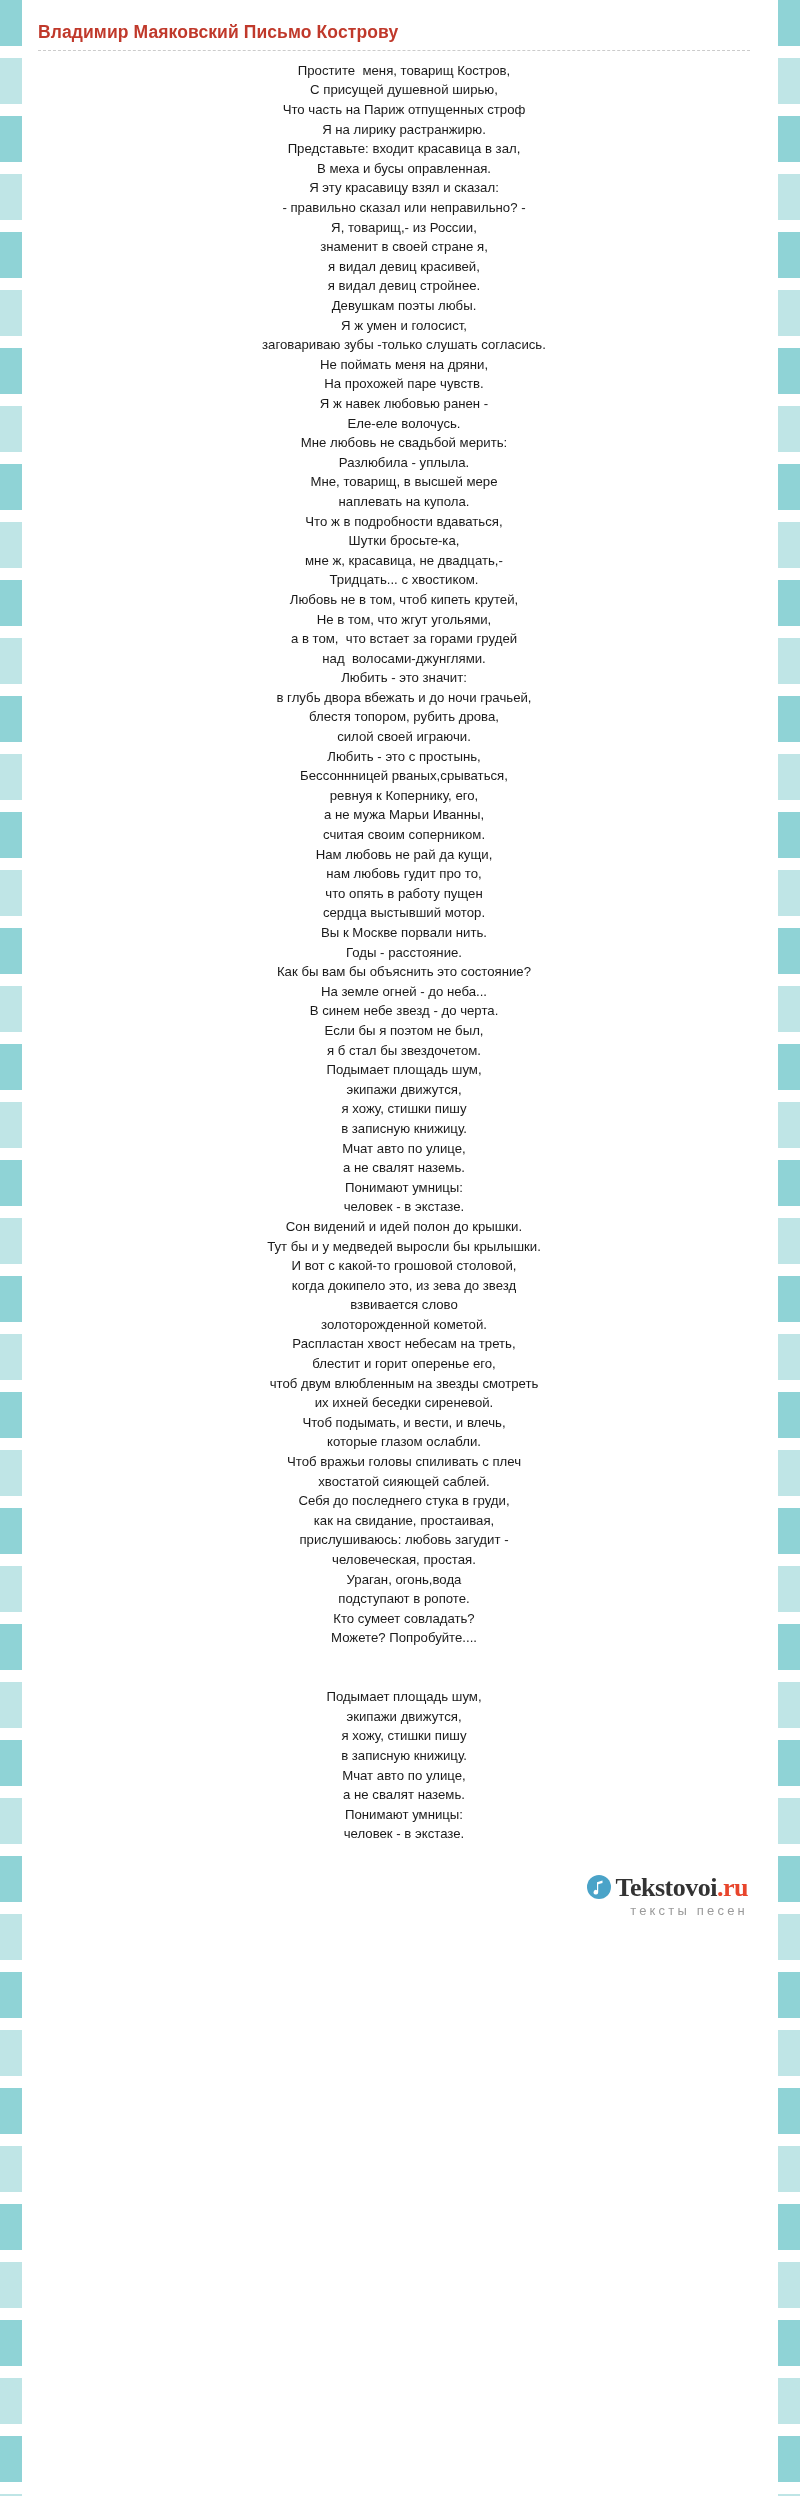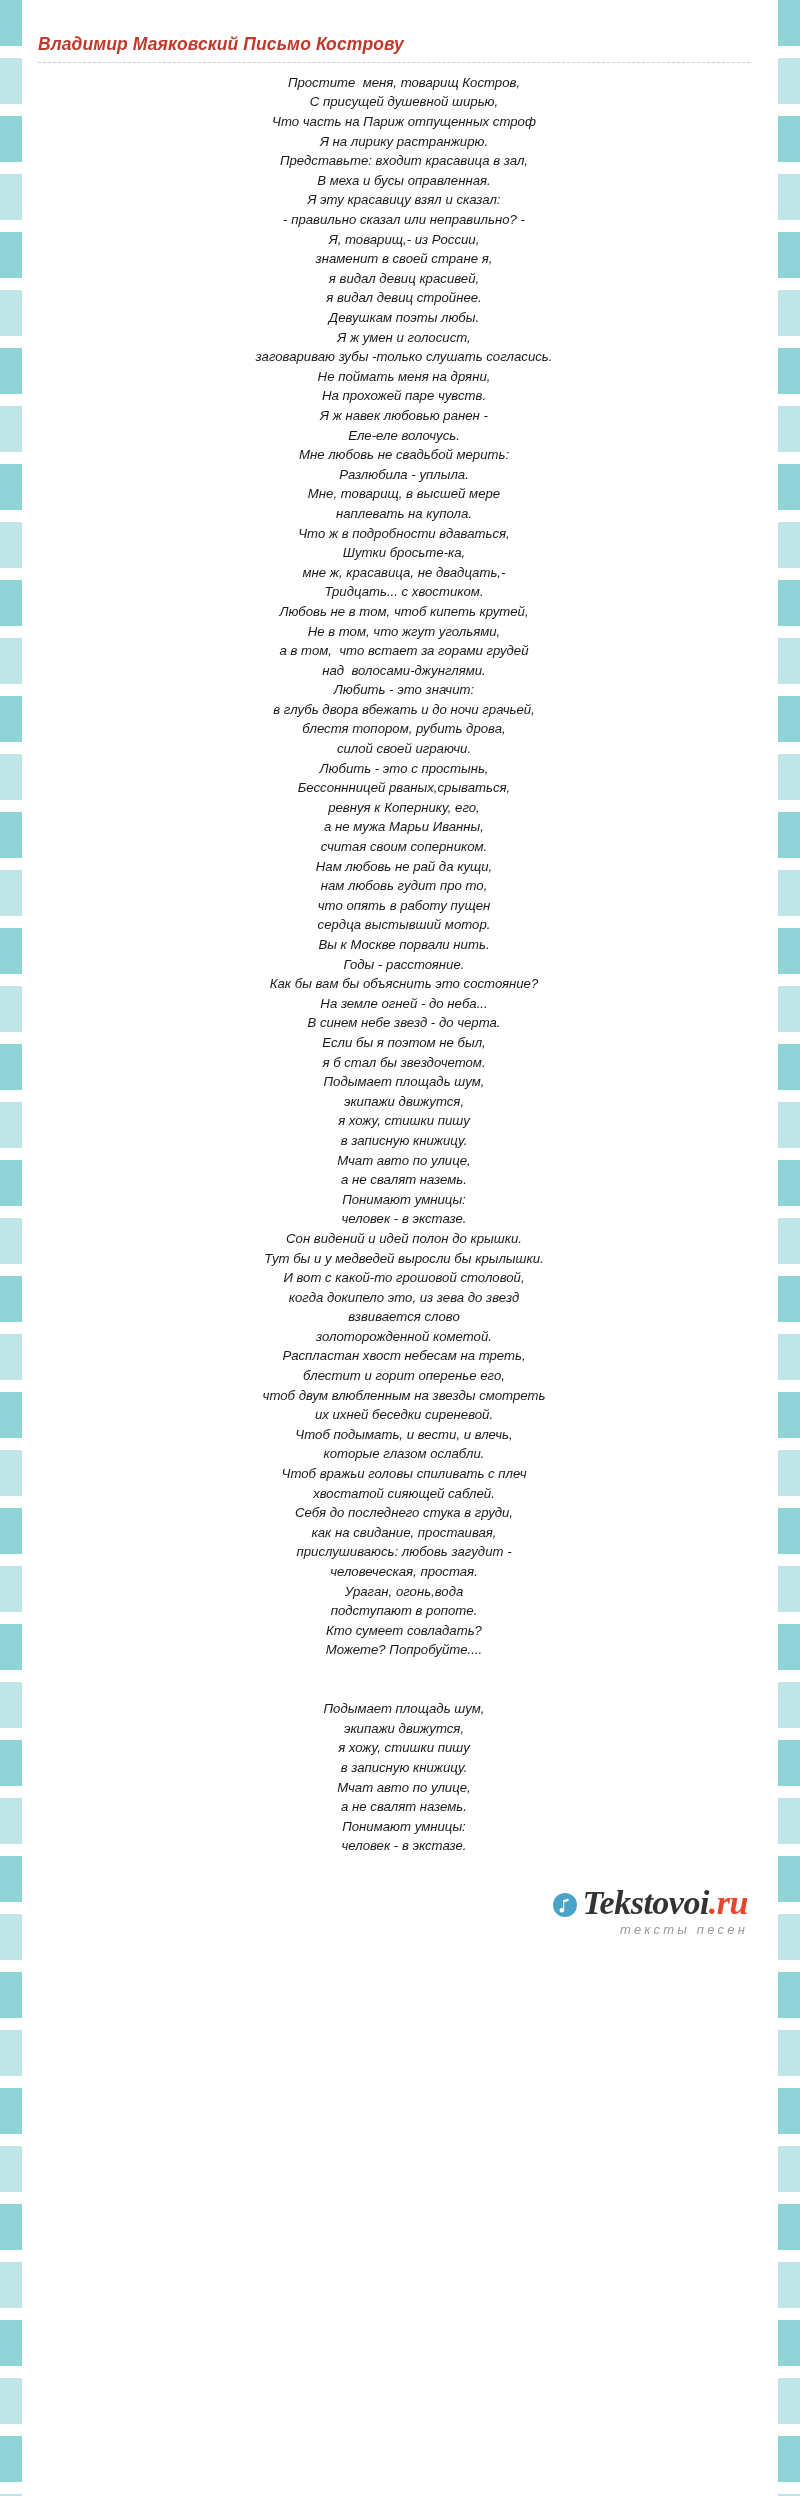--- a/index.html
+++ b/index.html
@@ -33,25 +33,24 @@
         #ffffff 116px
       );
   }
   .side-strip.left { left: 0; }
   .side-strip.right { right: 0; }
   .side-strip.left2 { left: 22px; width: 8px; background: #ffffff; }
   .side-strip.right2 { right: 22px; width: 8px; background: #ffffff; }
 
   .page {
     position: relative;
-    margin: 12px auto;
+    margin: 0 auto;
     width: 740px;
     padding: 22px 0 0 0;
     box-sizing: border-box;
-    font-style: italic;
   }
 
   .content {
     padding-left: 8px;
   }
 
   .song-title {
     color: #c0392b;
     font-size: 17.5px;
     font-weight: bold;
@@ -96,21 +95,21 @@
 
   .logo-wrap {
     position: absolute;
     right: 22px;
     top: 30px;
     text-align: right;
     line-height: 1;
   }
   .logo-main {
     font-family: "Liberation Serif", serif;
-    font-size: 34px;
+    font-size: 26px;
     font-weight: bold;
     letter-spacing: -0.5px;
   }
   .logo-dark { color: #333333; }
   .logo-accent { color: #e8452c; }
   .logo-sub {
     margin-top: 3px;
     font-size: 13px;
     letter-spacing: 3.2px;
     color: #9a9a9a;

